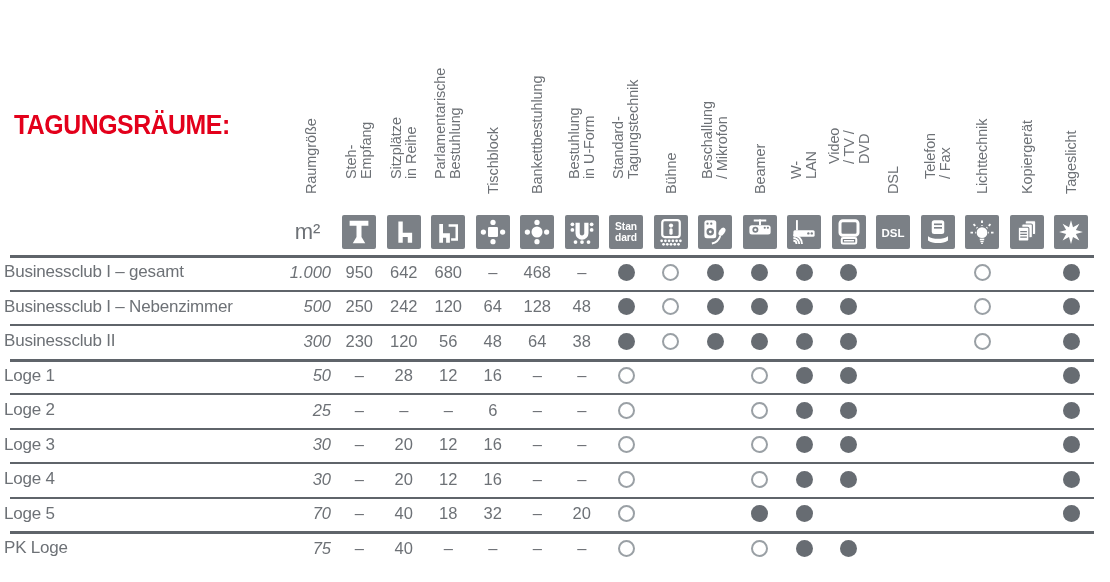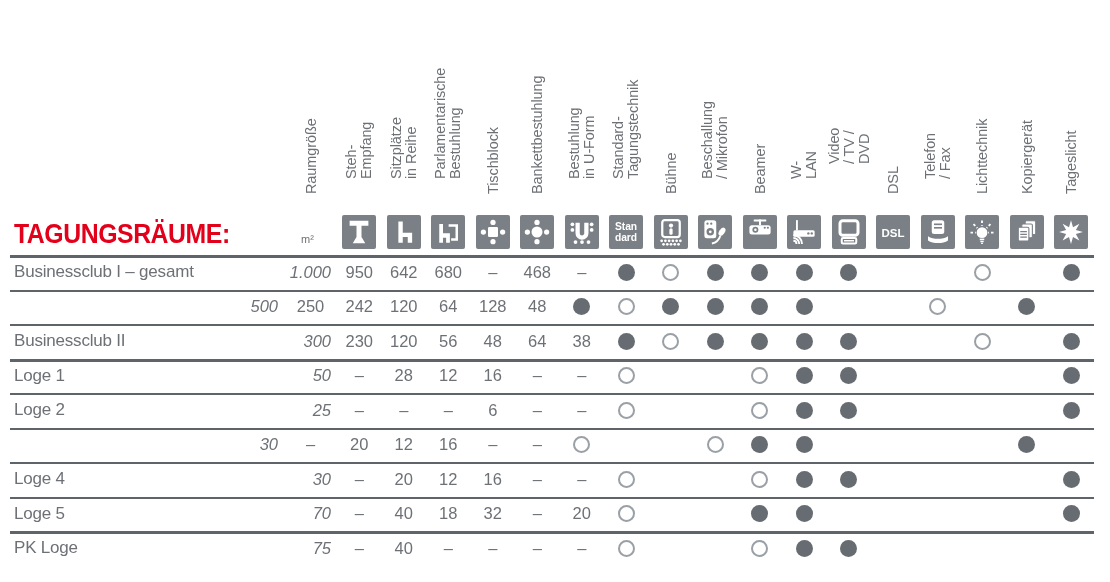--- a/index.html
+++ b/index.html
@@ -5,40 +5,40 @@
   :root{
     --red:#e3001b; --txt:#6d7176; --icon:#7b8086; --dot:#676c72;
     --ring:#9aa0a5; --line:#5f646a;
   }
   *{box-sizing:border-box;margin:0;padding:0;}
   html,body{width:1110px;height:582px;background:#fff;overflow:hidden;
     font-family:"Liberation Sans", sans-serif;}
   .grid-cols{display:grid;grid-template-columns:284px 53px repeat(17,44.5px);}
   
   .header-row{height:255px;position:relative;}
-  .h-title-cell{grid-column:1;display:flex;align-items:flex-end;padding:0 0 5px 14px;}
+  .h-title-cell{grid-column:1;display:flex;align-items:center;padding:0 0 5px 14px;}
   .page-title{color:var(--red);font-weight:bold;font-size:27px;letter-spacing:-0.5px;
     transform:scaleX(0.92);transform-origin:left bottom;white-space:nowrap;}
   .hcell{position:relative;}
   .vlabel{position:absolute;left:50%;bottom:46px;transform-origin:0 0;
     transform:rotate(-90deg) translateY(-50%);
     font-size:14.5px;line-height:15px;color:var(--txt);white-space:pre-line;
     letter-spacing:-0.1px;}
   .icon-box{position:absolute;left:50%;bottom:6px;transform:translateX(-50%);
     width:34px;height:34px;background:var(--icon);border-radius:2px;
     display:flex;align-items:center;justify-content:center;}
   .unit{position:absolute;left:0;right:6px;bottom:10px;text-align:center;
-    font-size:11px;color:var(--txt);}
+    font-size:22px;color:var(--txt);}
   
   .row{height:34.5px;position:relative;align-items:center;}
   .row::before{content:'';position:absolute;top:0;left:10px;width:1084px;height:2px;
     background:var(--line);}
   .row:first-child::before{height:2.5px;}
   .row.sep::before{height:3px;}
-  .name-cell{padding-left:14px;font-size:17px;color:var(--txt);white-space:nowrap;
+  .name-cell{padding-left:4px;font-size:17px;color:var(--txt);white-space:nowrap;
     letter-spacing:-0.2px;}
   .cell{display:flex;align-items:center;justify-content:center;
     font-size:16.5px;color:var(--txt);}
   .cell.num-right{justify-content:flex-end;padding-right:6px;font-style:italic;}
   .dot{width:17px;height:17px;border-radius:50%;background:var(--dot);}
   .dot.empty{background:#fff;border:2px solid var(--ring);}
   .defs-svg{position:absolute;width:0;height:0;overflow:hidden;}
 </style>
 </head>
 <body>
@@ -352,20 +352,21 @@
         <div class="cell"></div>
         <div class="cell">
           <span class="dot empty"></span>
         </div>
         <div class="cell"></div>
         <div class="cell">
           <span class="dot"></span>
         </div>
       </div>
       <div class="row grid-cols">
+        <div class="name-cell">Businessclub I – Nebenzimmer</div>
         <div class="cell num-right">500</div>
         <div class="cell">250</div>
         <div class="cell">242</div>
         <div class="cell">120</div>
         <div class="cell">64</div>
         <div class="cell">128</div>
         <div class="cell">48</div>
         <div class="cell">
           <span class="dot"></span>
         </div>
@@ -487,20 +488,21 @@
         </div>
         <div class="cell"></div>
         <div class="cell"></div>
         <div class="cell"></div>
         <div class="cell"></div>
         <div class="cell">
           <span class="dot"></span>
         </div>
       </div>
       <div class="row grid-cols">
+        <div class="name-cell">Loge 3</div>
         <div class="cell num-right">30</div>
         <div class="cell">–</div>
         <div class="cell">20</div>
         <div class="cell">12</div>
         <div class="cell">16</div>
         <div class="cell">–</div>
         <div class="cell">–</div>
         <div class="cell">
           <span class="dot empty"></span>
         </div>

